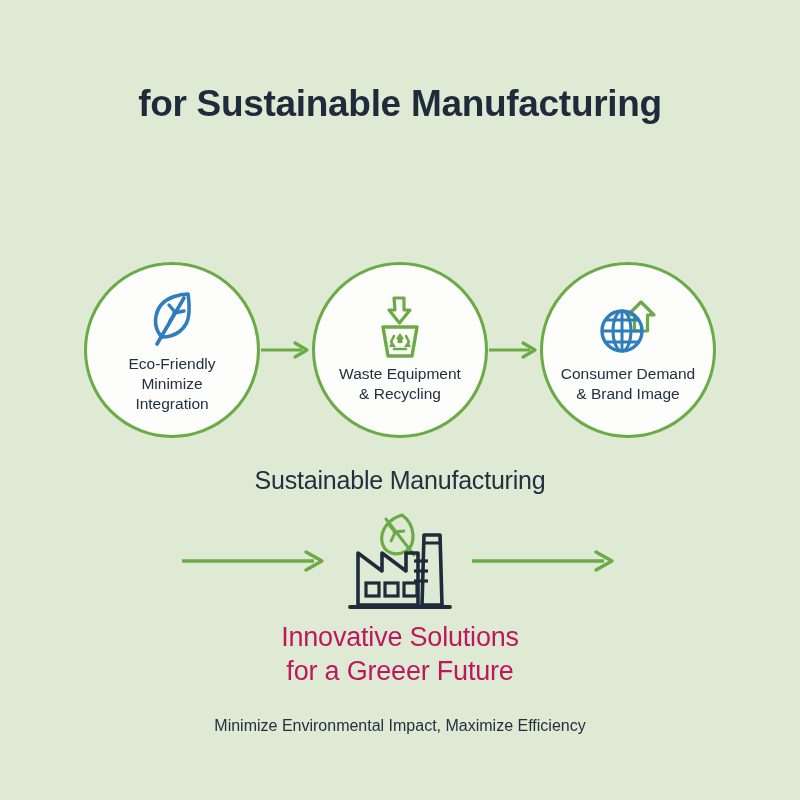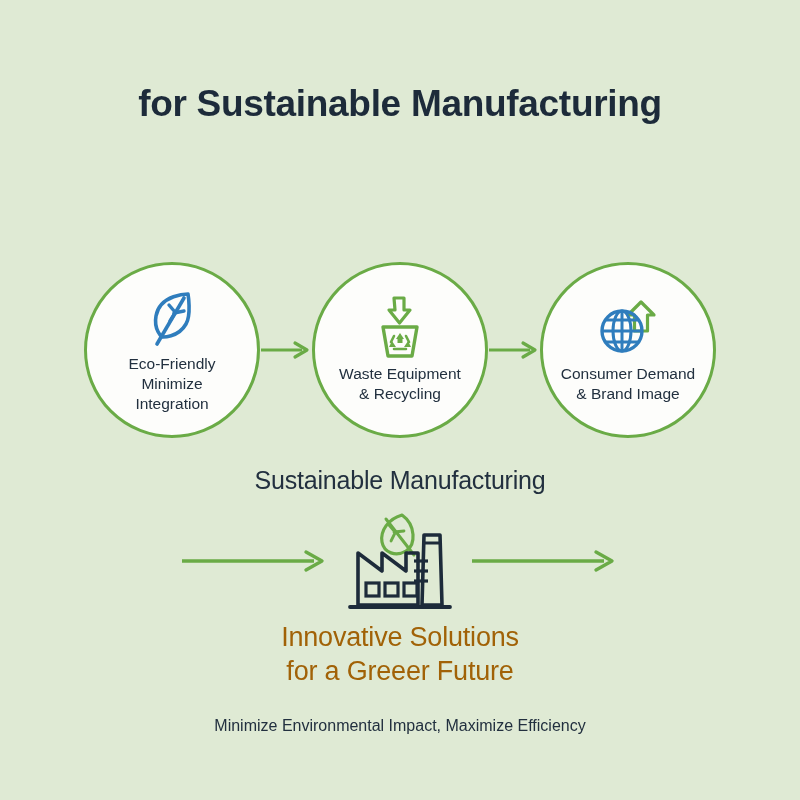--- a/index.html
+++ b/index.html
@@ -122,21 +122,21 @@
 
   
   .bottom-head {
     position: absolute;
     top: 620px;
     left: 0;
     width: 800px;
     text-align: center;
   }
   .bottom-head-line {
-    color: #a16207;
+    color: #be185d;
     font-size: 27px;
     line-height: 34px;
     letter-spacing: -0.2px;
   }
 
   
   .footer-tag {
     position: absolute;
     top: 717px;
     left: 0;

